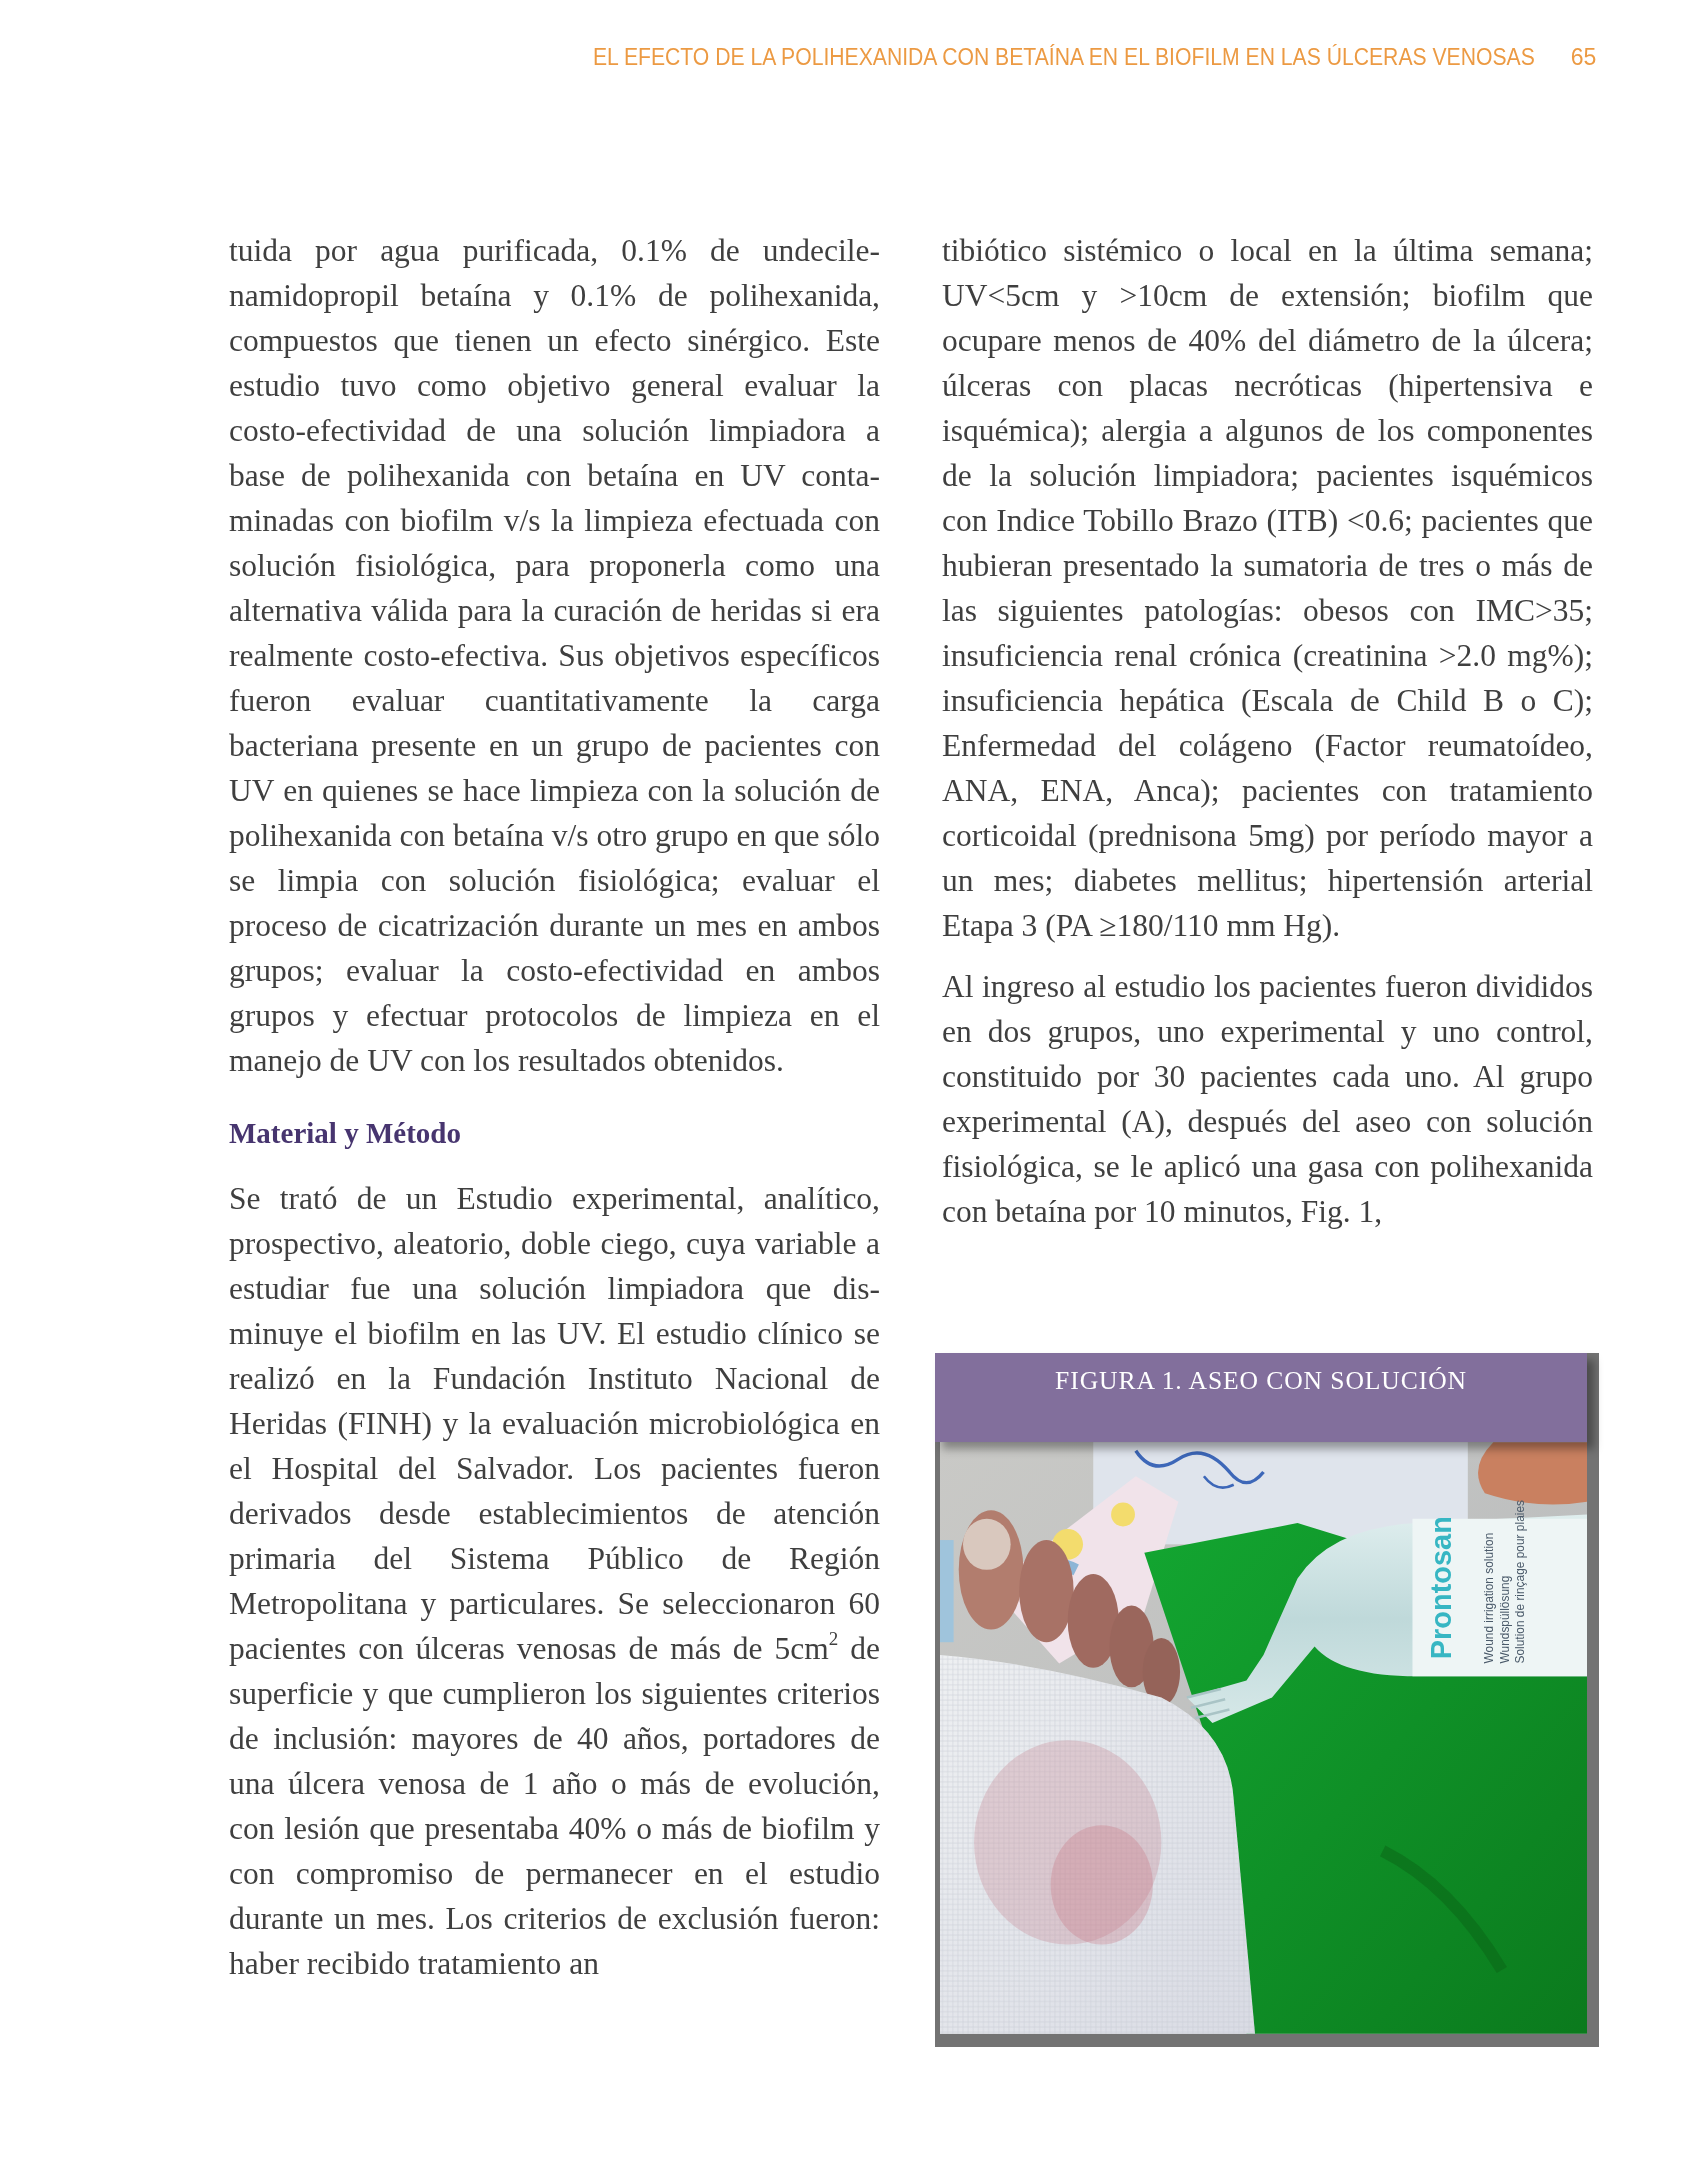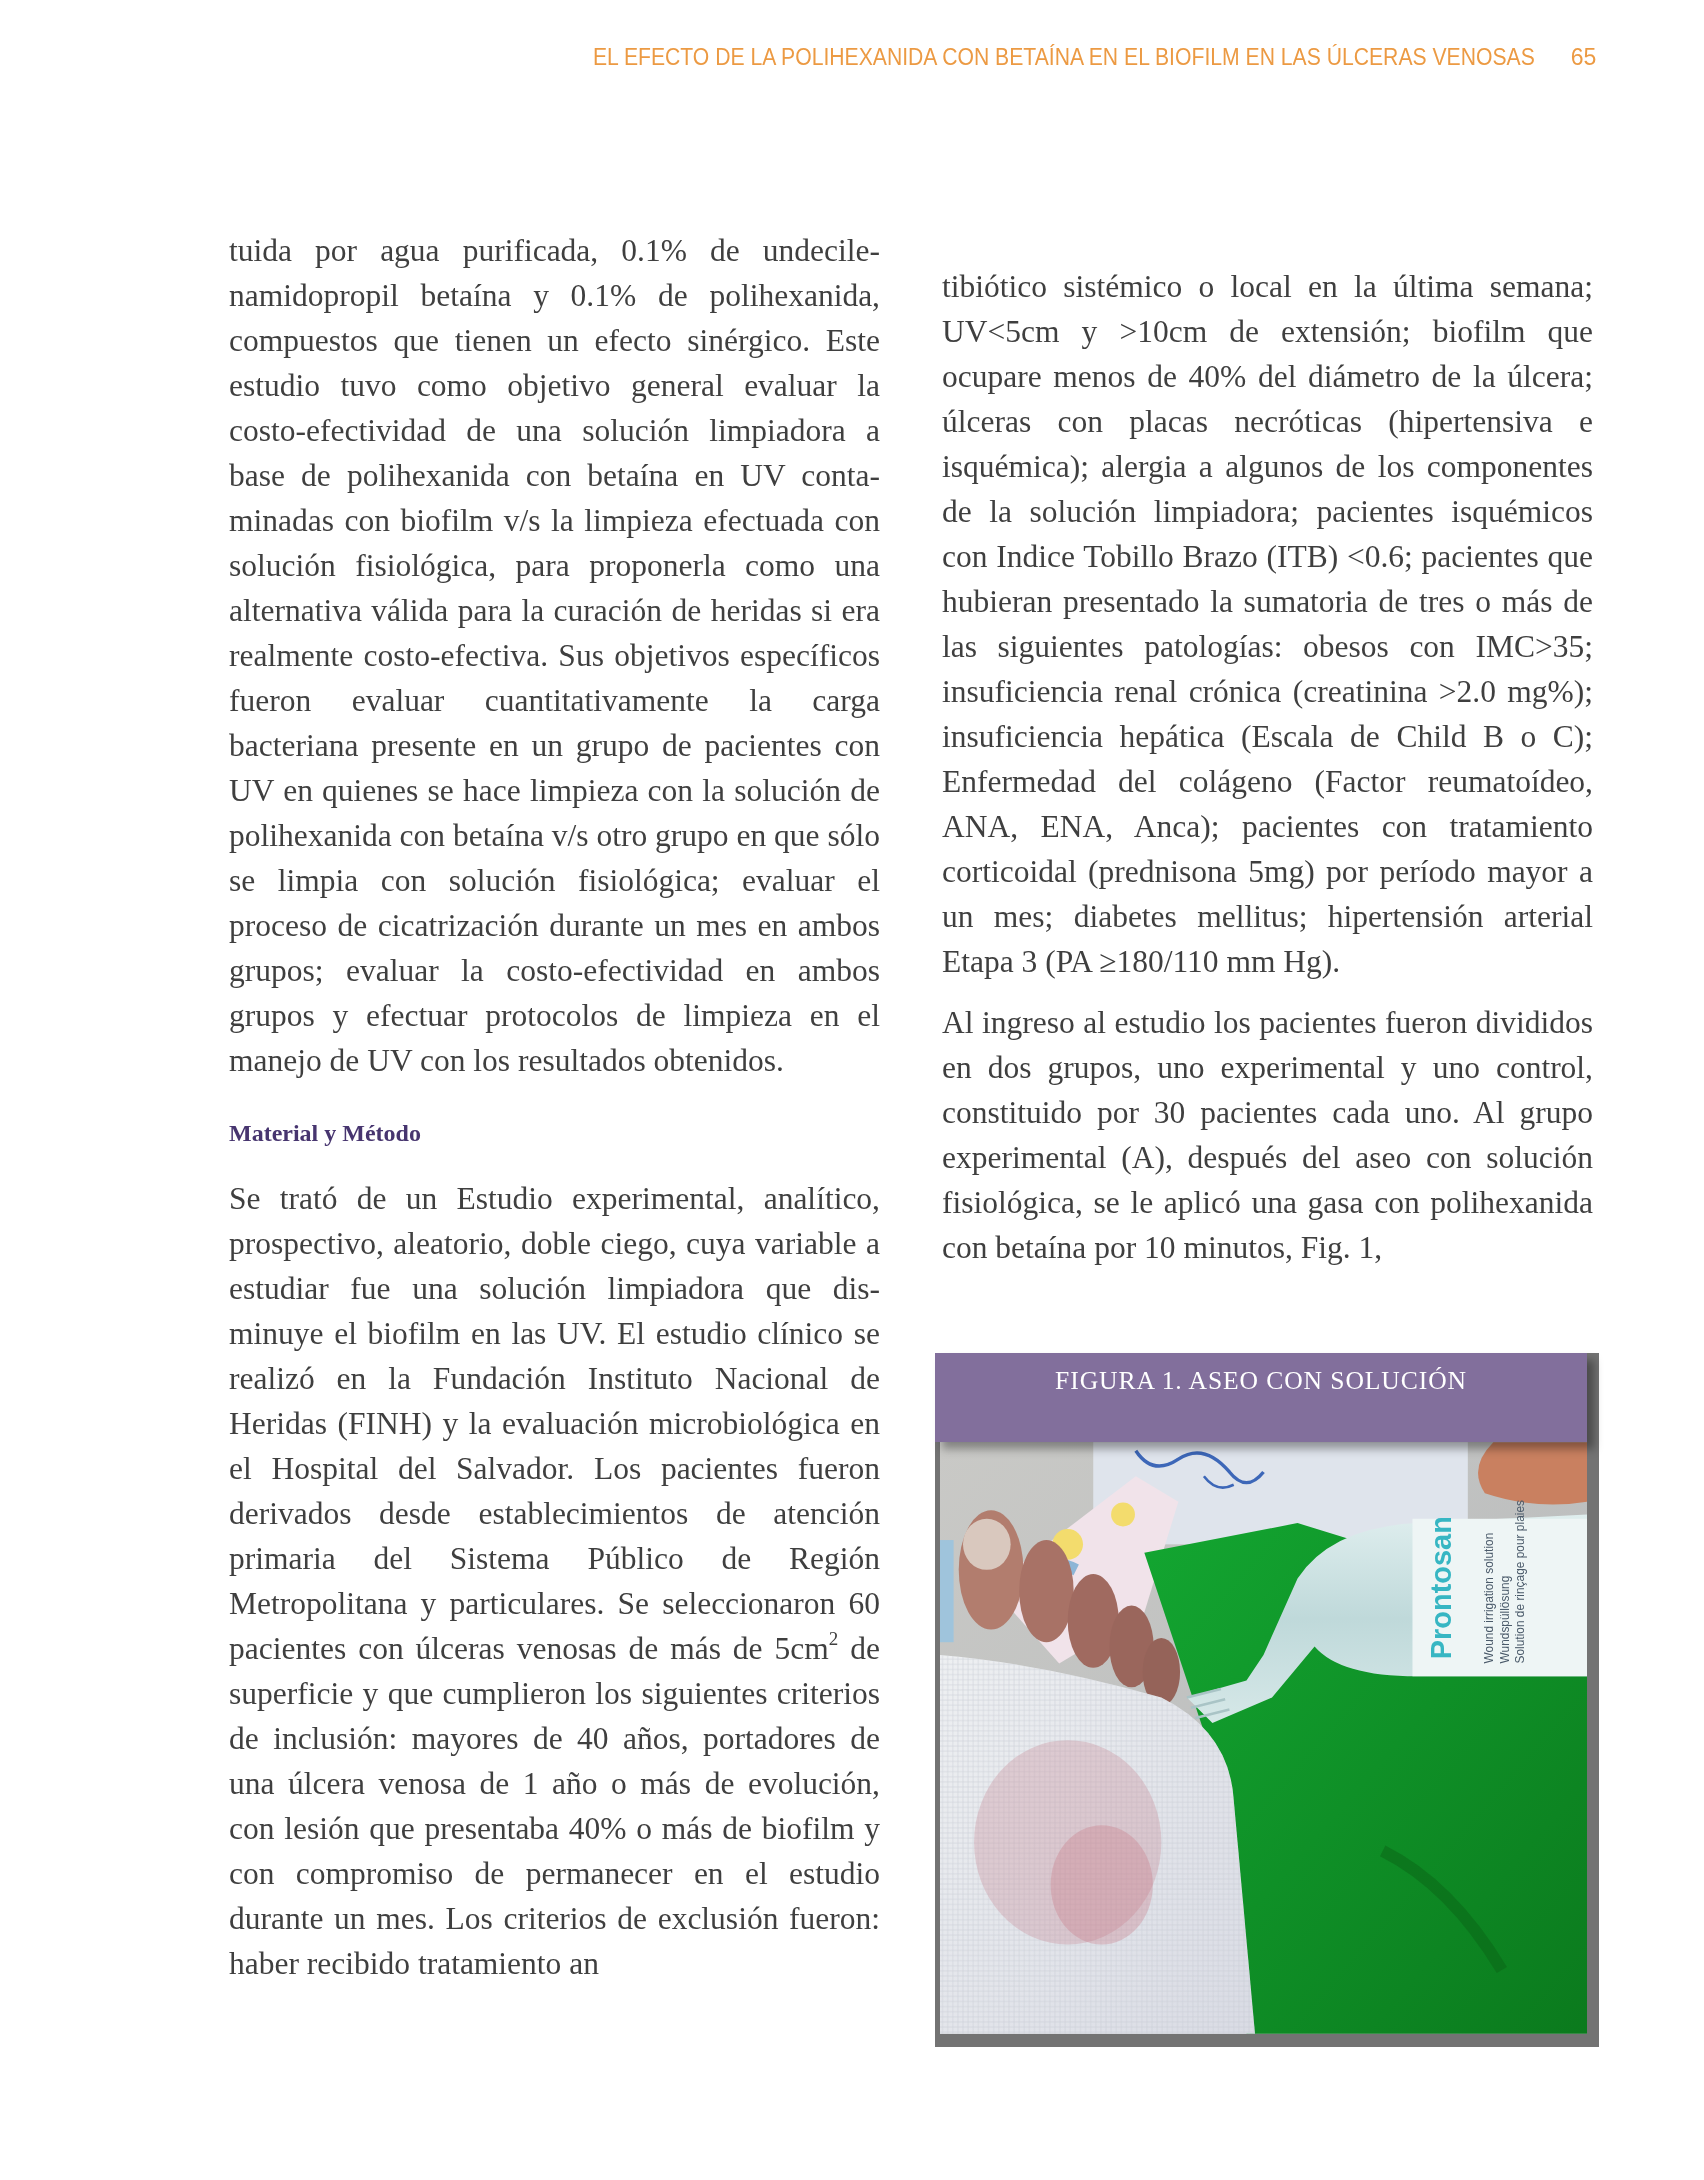--- a/index.html
+++ b/index.html
@@ -11,26 +11,26 @@
     letter-spacing: 0px; white-space: nowrap;
   }
   .running-header .title { transform: scaleX(0.92); display: inline-block; transform-origin: right center; }
   .running-header .page-num { margin-left: 36px; display: inline-block; }
   .column {
     position: absolute; top: 228px; width: 651px;
     font-family: "Liberation Serif", serif; font-size: 31.5px; line-height: 45px;
     color: #3f3f3f; text-align: justify; hyphens: manual;
   }
   .col-left { left: 229px; }
-  .col-right { left: 942px; margin-top: 36px; }
+  .col-right { left: 942px; }
   .column p { margin: 0; }
   .column p + p { margin-top: 16px; }
   .section-heading {
     font-family: "Liberation Serif", serif; font-weight: bold;
-    color: #47356f; font-size: 24px; line-height: 45px;
+    color: #47356f; font-size: 29px; line-height: 45px;
     margin: 28px 0 19.6px 0; text-align: left;
   }
   sup { font-size: 19px; line-height: 0; vertical-align: 13.6px; }
 
   .figure {
     position: absolute; left: 935px; top: 1353px; width: 664px; height: 694px;
     background: #737373;
   }
   .figure-caption {
     position: absolute; left: 0; top: 0; width: 652px; height: 89px;

